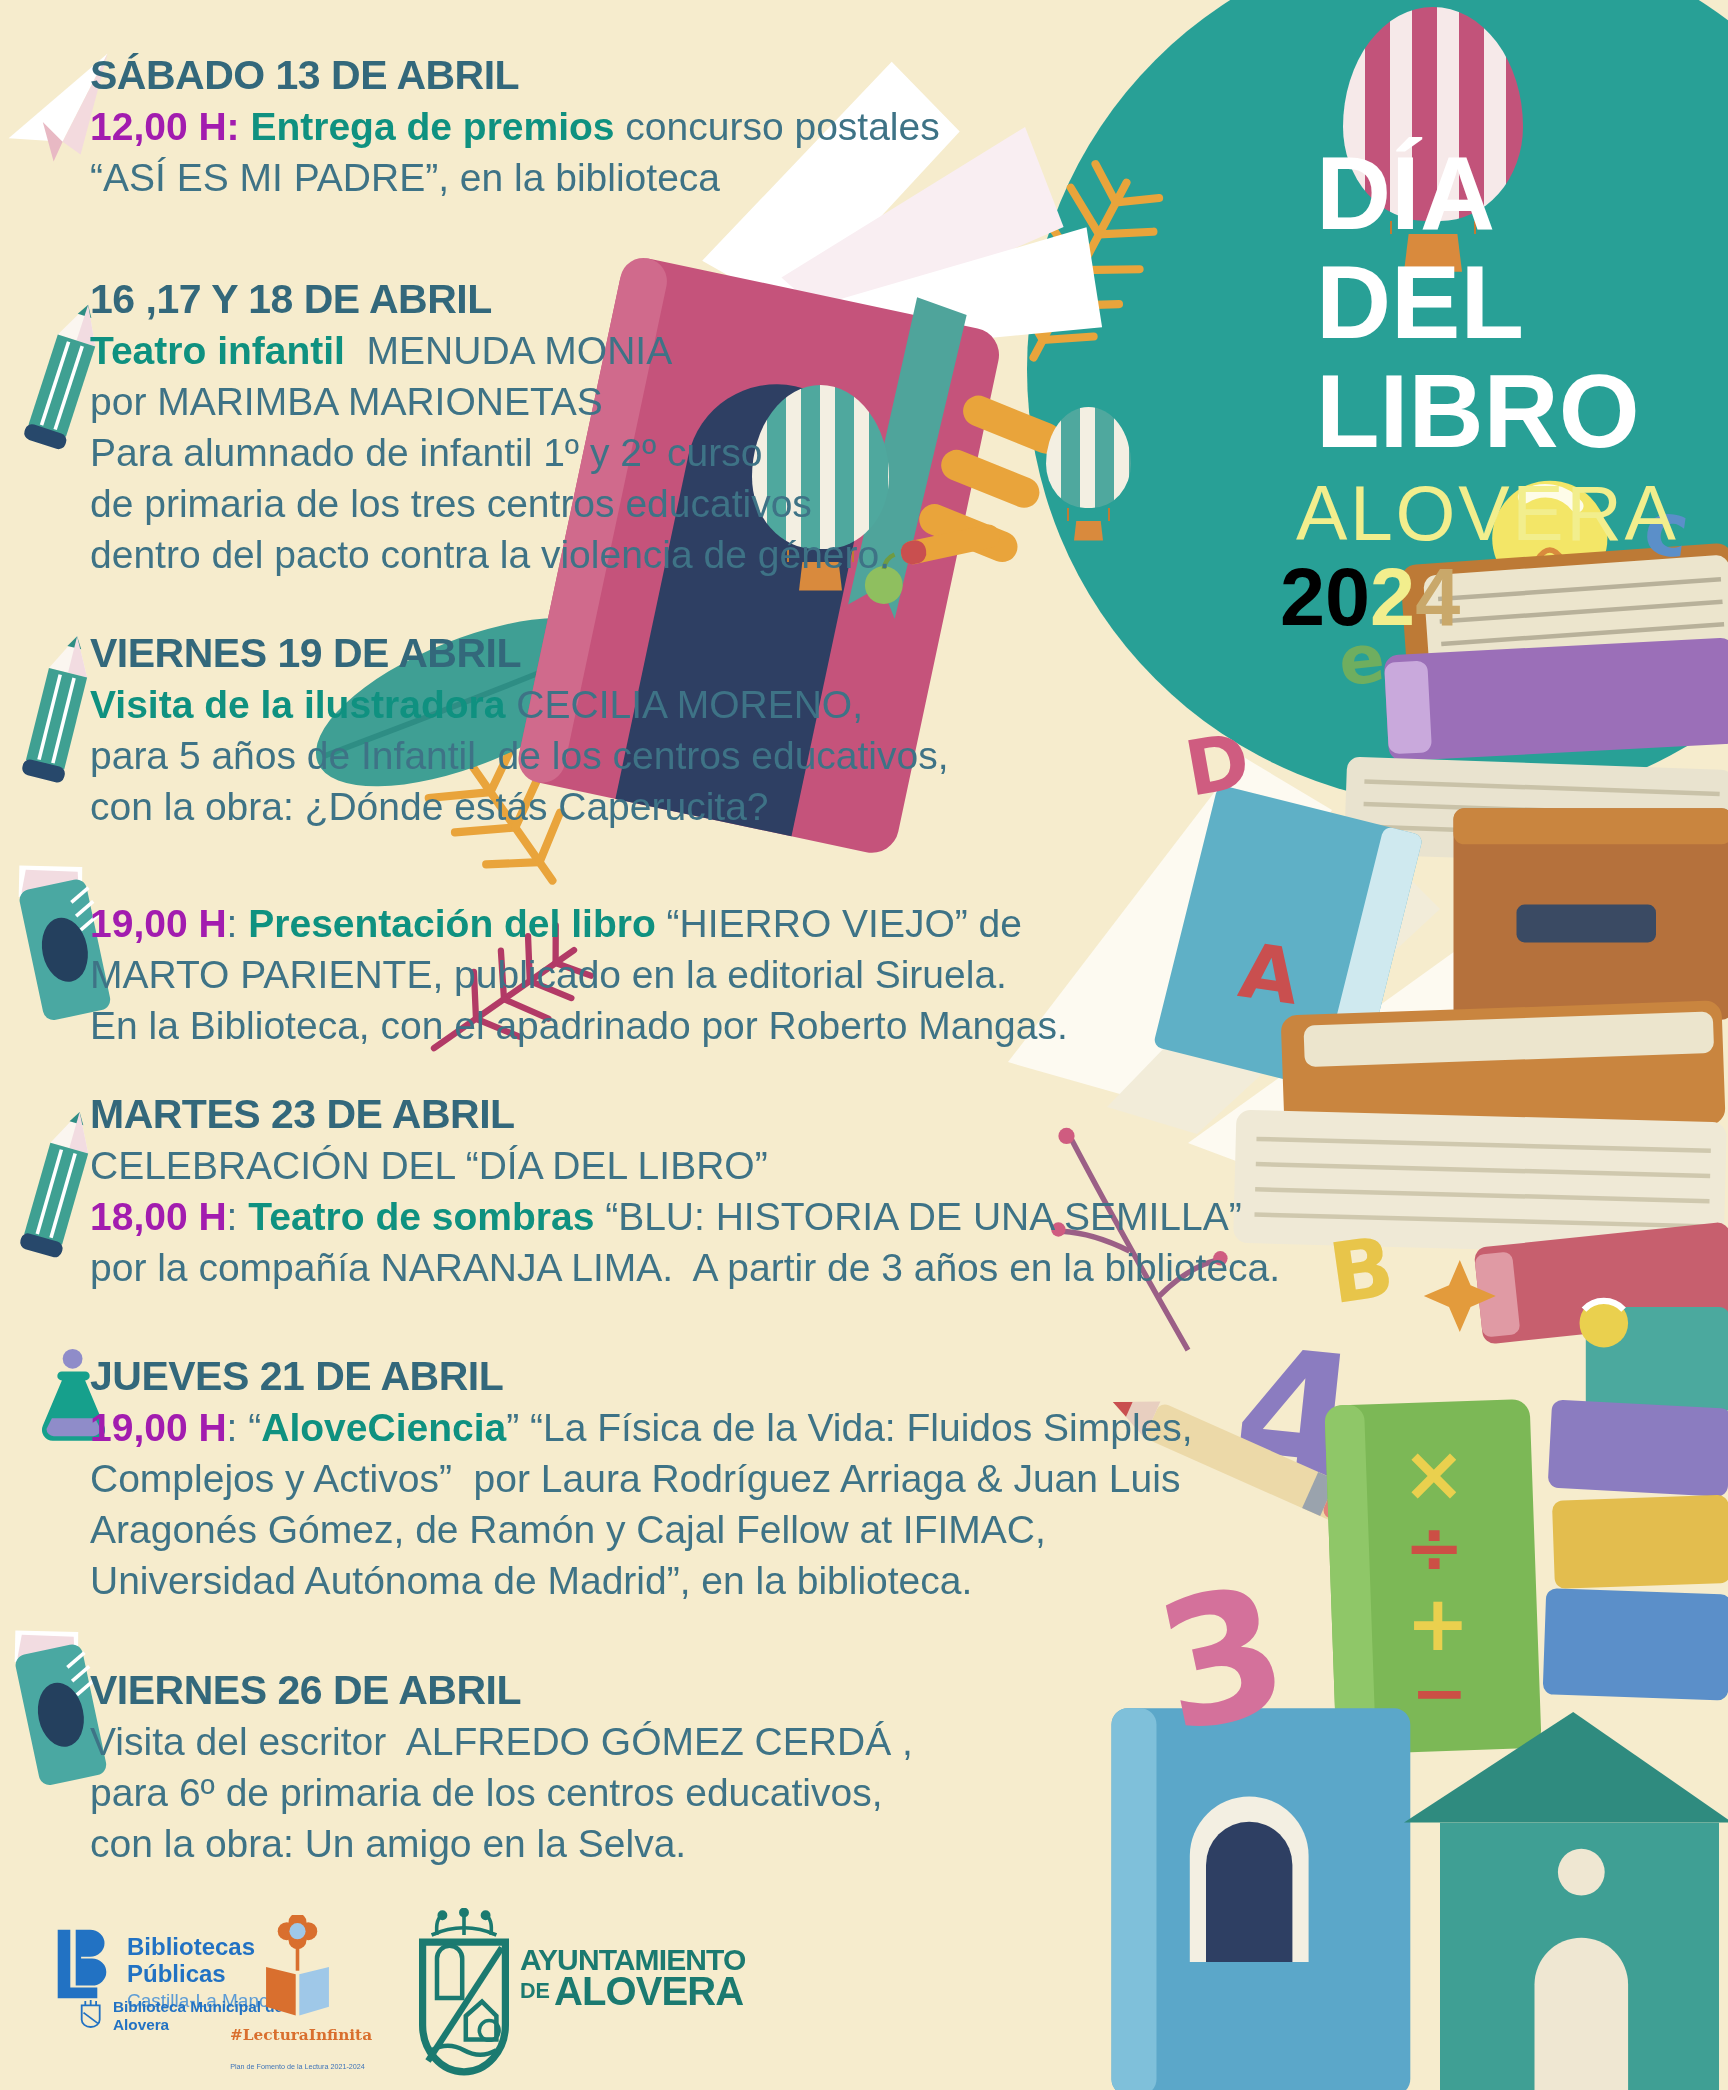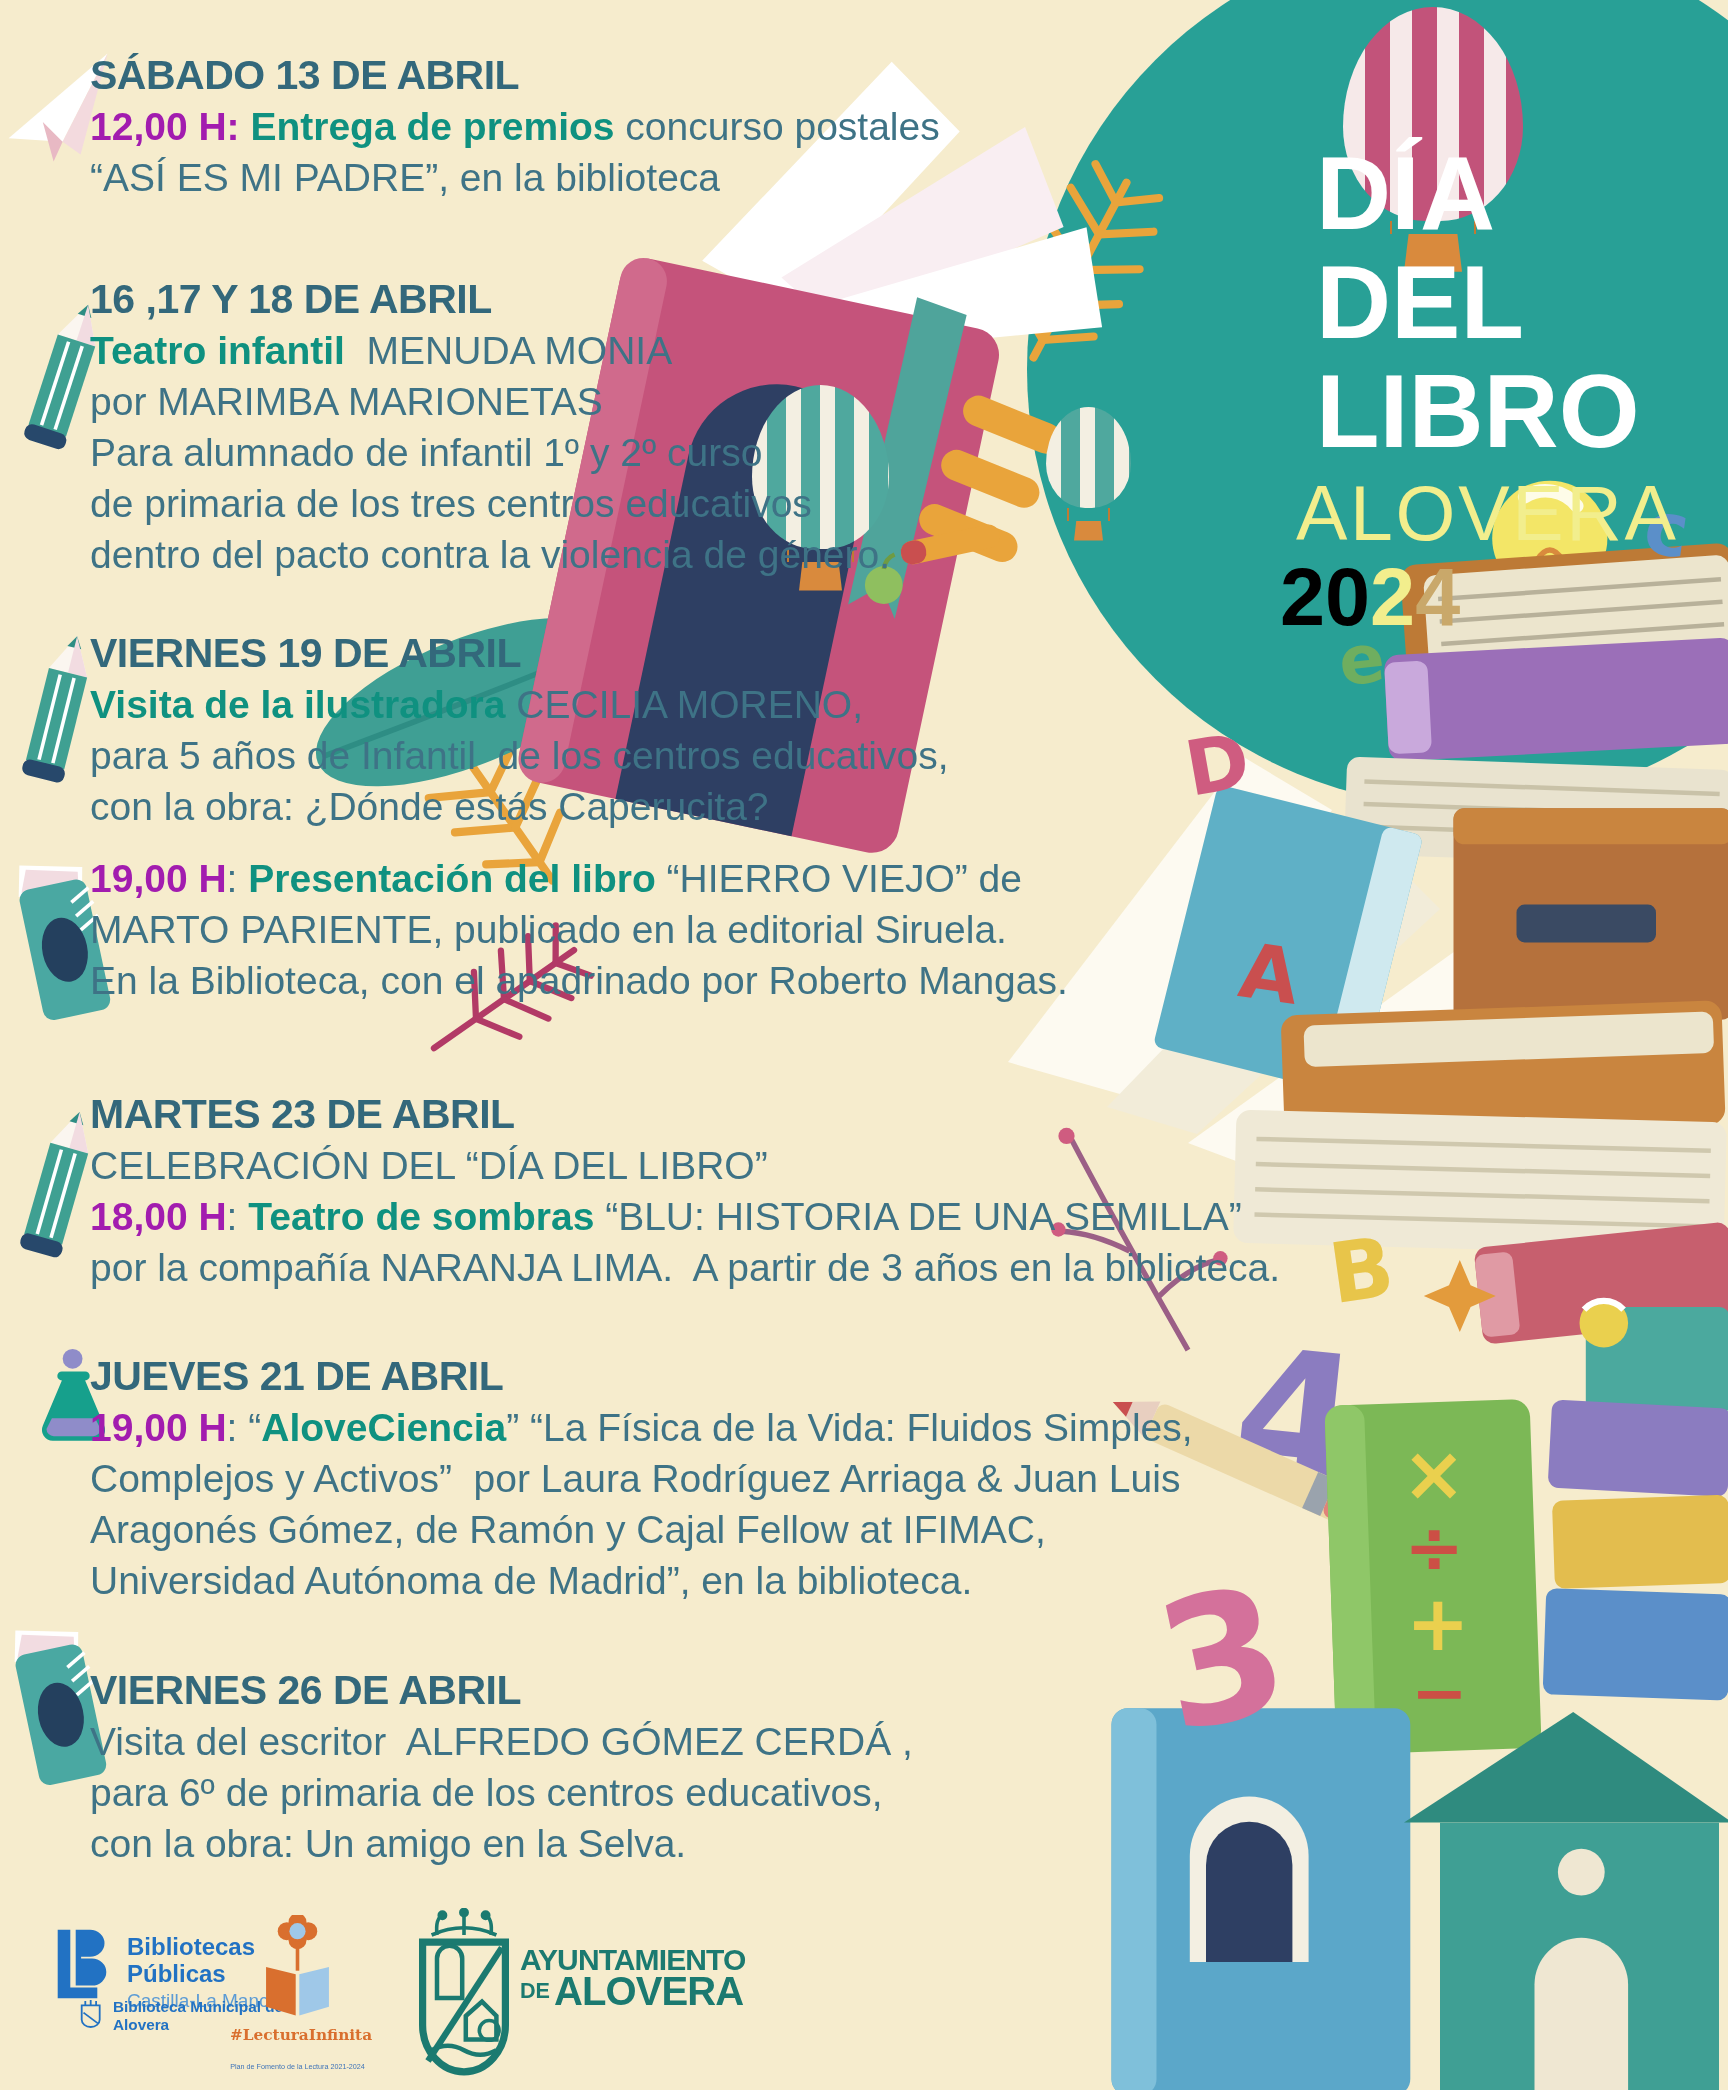--- a/index.html
+++ b/index.html
@@ -371,21 +371,21 @@
         <div class="line"><span class="sg-n">Para alumnado de infantil 1º y 2º curso</span></div>
         <div class="line"><span class="sg-n">de primaria de los tres centros educativos</span></div>
         <div class="line"><span class="sg-n">dentro del pacto contra la violencia de género.</span></div>
       </div>
       <div class="event" style="top: 612px;">
         <div class="h">VIERNES 19 DE ABRIL</div>
         <div class="line"><span class="sg-bg">Visita de la ilustradora</span><span class="sg-n"> CECILIA MORENO,</span></div>
         <div class="line"><span class="sg-n">para 5 años de Infantil  de los centros educativos,</span></div>
         <div class="line"><span class="sg-n">con la obra: ¿Dónde estás Caperucita?</span></div>
       </div>
-      <div class="event" style="top: 837px;">
+      <div class="event" style="top: 882px;">
         <div class="line"><span class="sg-bd">19,00 H</span><span class="sg-n">: </span><span class="sg-bg">Presentación del libro</span><span class="sg-n"> “HIERRO VIEJO” de</span></div>
         <div class="line"><span class="sg-n">MARTO PARIENTE, publicado en la editorial Siruela.</span></div>
         <div class="line"><span class="sg-n">En la Biblioteca, con el apadrinado por Roberto Mangas.</span></div>
       </div>
       <div class="event" style="top: 1073px;">
         <div class="h">MARTES 23 DE ABRIL</div>
         <div class="line"><span class="sg-n">CELEBRACIÓN DEL “DÍA DEL LIBRO”</span></div>
         <div class="line"><span class="sg-bd">18,00 H</span><span class="sg-n">: </span><span class="sg-bg">Teatro de sombras</span><span class="sg-n"> “BLU: HISTORIA DE UNA SEMILLA”</span></div>
         <div class="line"><span class="sg-n">por la compañía NARANJA LIMA.  A partir de 3 años en la biblioteca.</span></div>
       </div>

